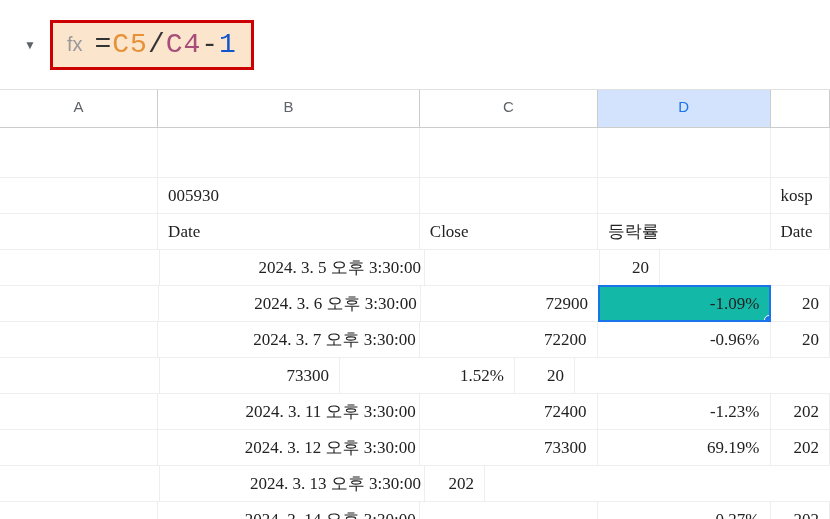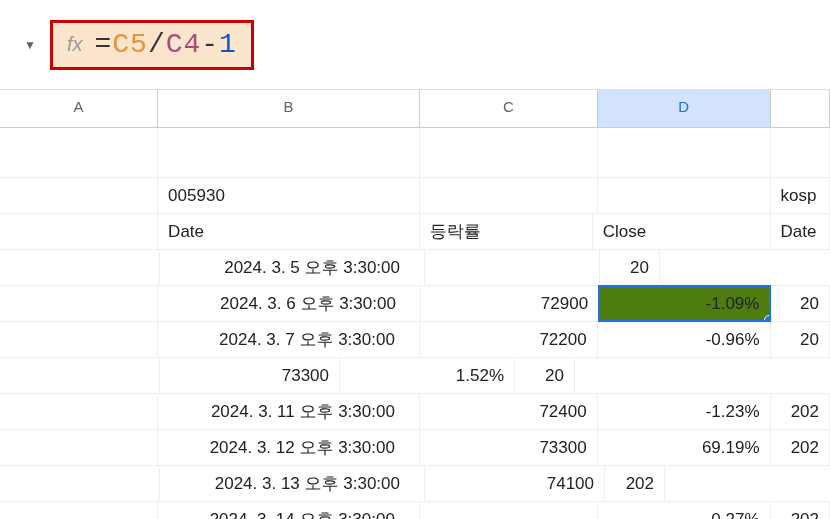--- a/index.html
+++ b/index.html
@@ -30,21 +30,20 @@
     }
     .formula-bar {
       display: flex;
       align-items: center;
       background: #fce5cd;
       border: 3px solid #cc0000;
       padding: 8px 14px;
       height: 50px;
     }
     .fx-label {
-      font-style: italic;
       color: #999;
       font-size: 20px;
       margin-right: 12px;
     }
     .formula-content {
       font-size: 28px;
       font-family: 'Courier New', monospace;
       letter-spacing: 1px;
     }
     .eq { color: #333; }
@@ -89,33 +88,34 @@
     }
     .cell {
       border-right: 1px solid #eee;
       padding: 6px 10px;
       font-size: 17px;
       color: #222;
       overflow: hidden;
       white-space: nowrap;
       display: flex;
       align-items: center;
+      font-family: Liberation Serif, serif;
     }
     .cell-a { width: 160px; }
     .cell-b { width: 265px; }
     .cell-c { width: 180px; justify-content: flex-end; }
     .cell-d { width: 175px; justify-content: flex-end; position: relative; }
     .cell-e { width: 60px; justify-content: flex-end; }
-    .cell-b.date { justify-content: flex-end; padding-right: 24px; }
+    .cell-b.date { justify-content: flex-end; padding-right: 3px; }
     .cell-b.header { justify-content: flex-start; }
     .selected-cell {
       border: 2px solid #1a73e8;
       margin: -1px;
       z-index: 2;
-      background: #4d7c0f;
+      background: #14b8a6;
     }
     .selection-handle {
       position: absolute;
       bottom: -5px;
       right: -5px;
       width: 10px;
       height: 10px;
       background: #1a73e8;
       border-radius: 50%;
       border: 1px solid #fff;
@@ -160,22 +160,22 @@
     <div class="cell cell-a"></div>
     <div class="cell cell-b header">005930</div>
     <div class="cell cell-c"></div>
     <div class="cell cell-d"></div>
     <div class="cell cell-e header-text">kosp</div>
   </div>
 
   <div class="data-row">
     <div class="cell cell-a"></div>
     <div class="cell cell-b header">Date</div>
+    <div class="cell cell-c header-text">Close</div>
     <div class="cell cell-d header-text">등락률</div>
-    <div class="cell cell-c header-text">Close</div>
     <div class="cell cell-e header-text">Date</div>
   </div>
 
   <div class="data-row">
     <div class="cell cell-a"></div>
     <div class="cell cell-b date">2024. 3. 5 오후 3:30:00</div>
     <div class="cell cell-d"></div>
     <div class="cell cell-e">20</div>
   </div>
 
@@ -217,21 +217,20 @@
     <div class="cell cell-a"></div>
     <div class="cell cell-b date">2024. 3. 12 오후 3:30:00</div>
     <div class="cell cell-c">73300</div>
     <div class="cell cell-d">69.19%</div>
     <div class="cell cell-e">202</div>
   </div>
 
   <div class="data-row">
     <div class="cell cell-a"></div>
     <div class="cell cell-b date">2024. 3. 13 오후 3:30:00</div>
-    <div class="cell cell-c">74100</div>
     <div class="cell cell-e">202</div>
   </div>
 
   <div class="data-row">
     <div class="cell cell-a"></div>
     <div class="cell cell-b date">2024. 3. 14 오후 3:30:00</div>
     <div class="cell cell-c"></div>
     <div class="cell cell-d">0.27%</div>
     <div class="cell cell-e">202</div>
   </div>

